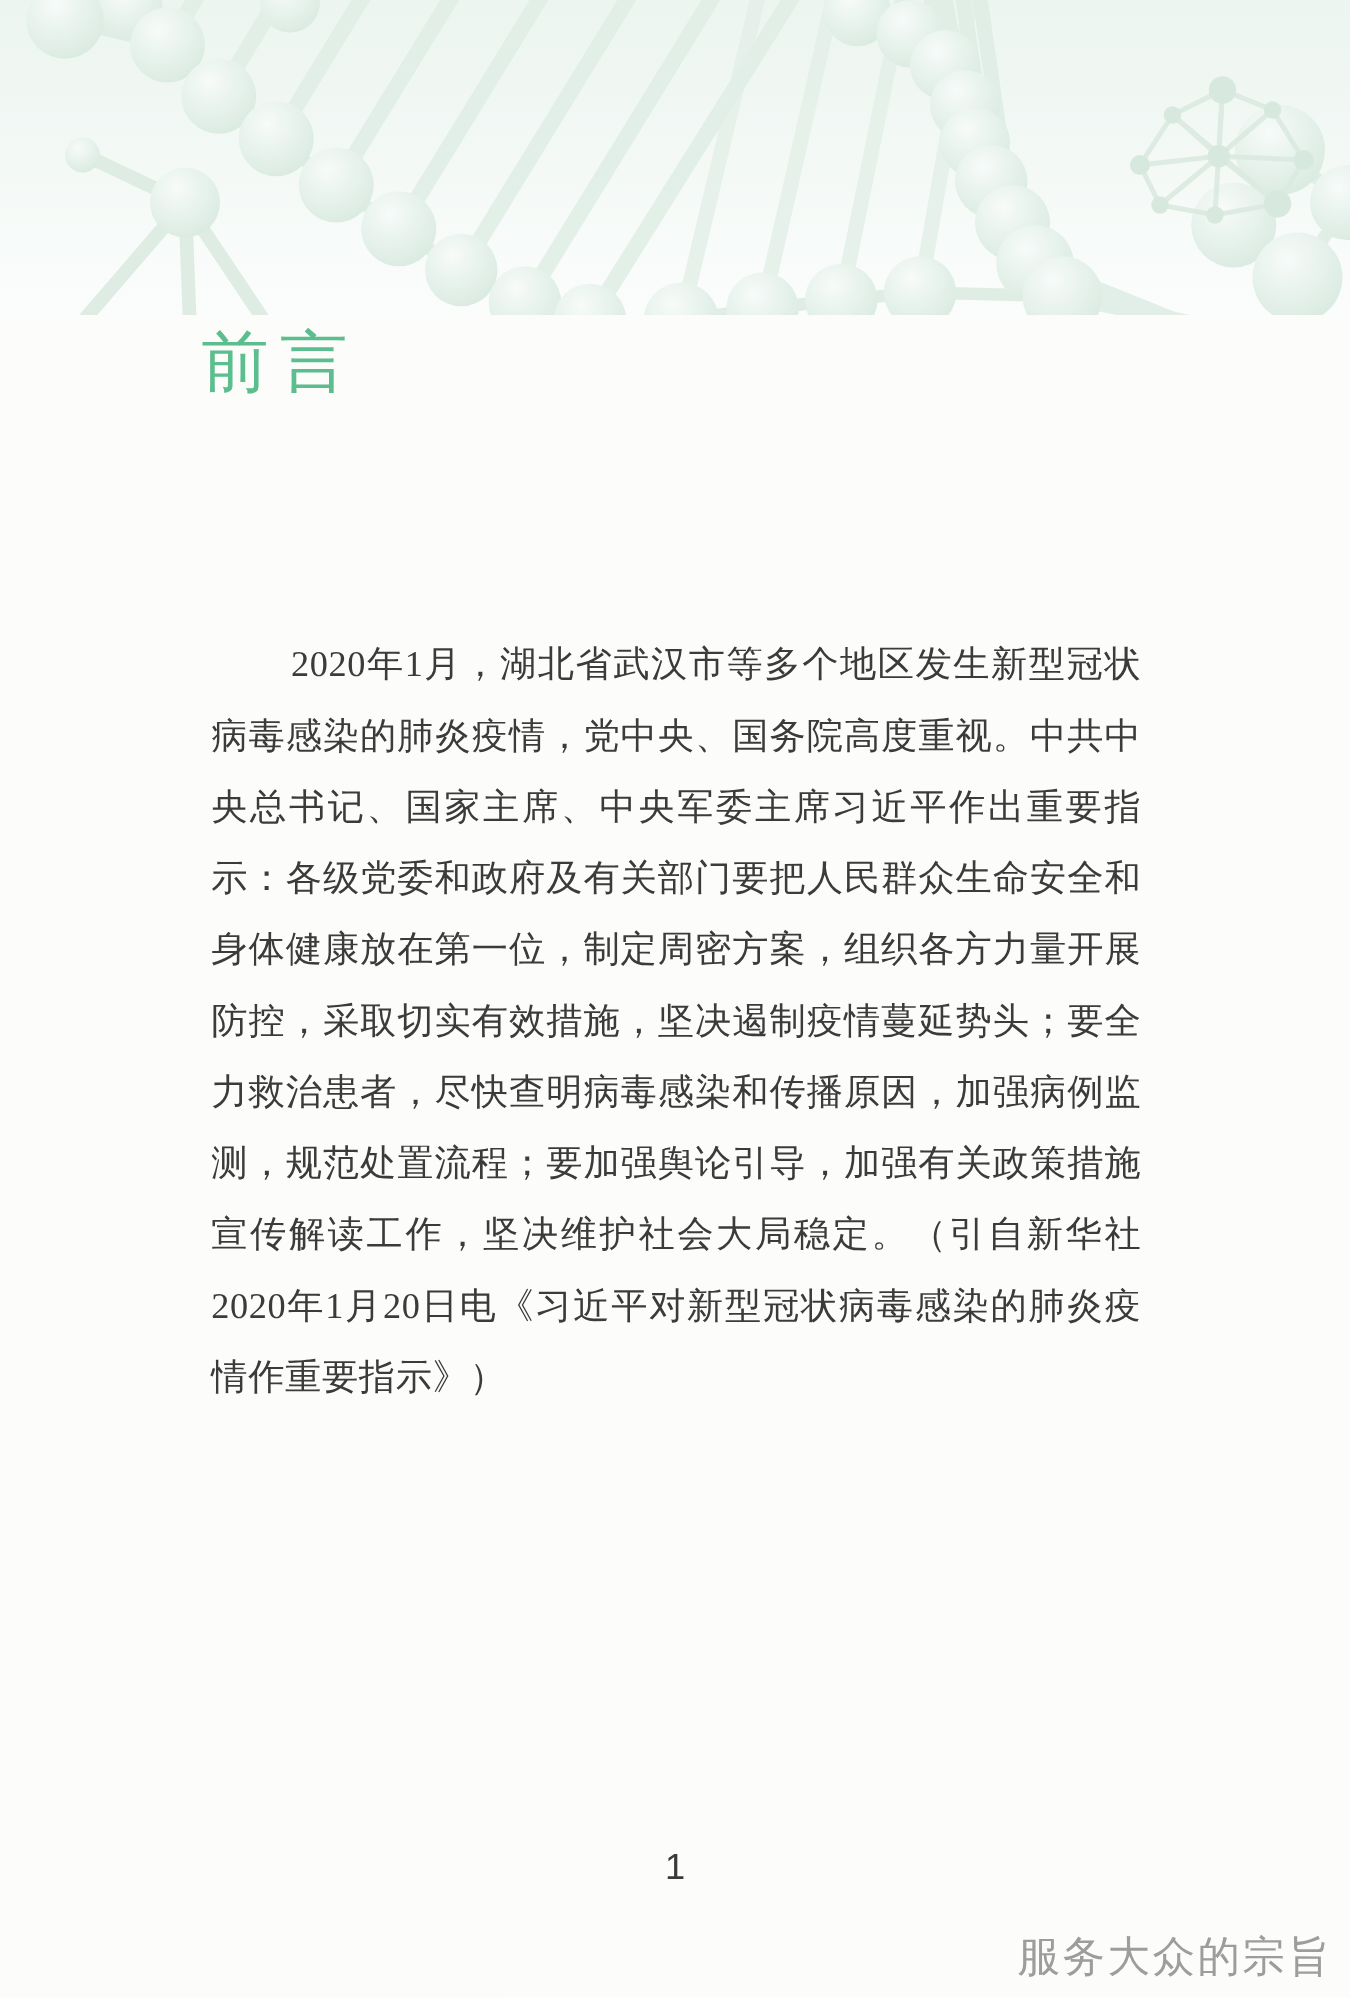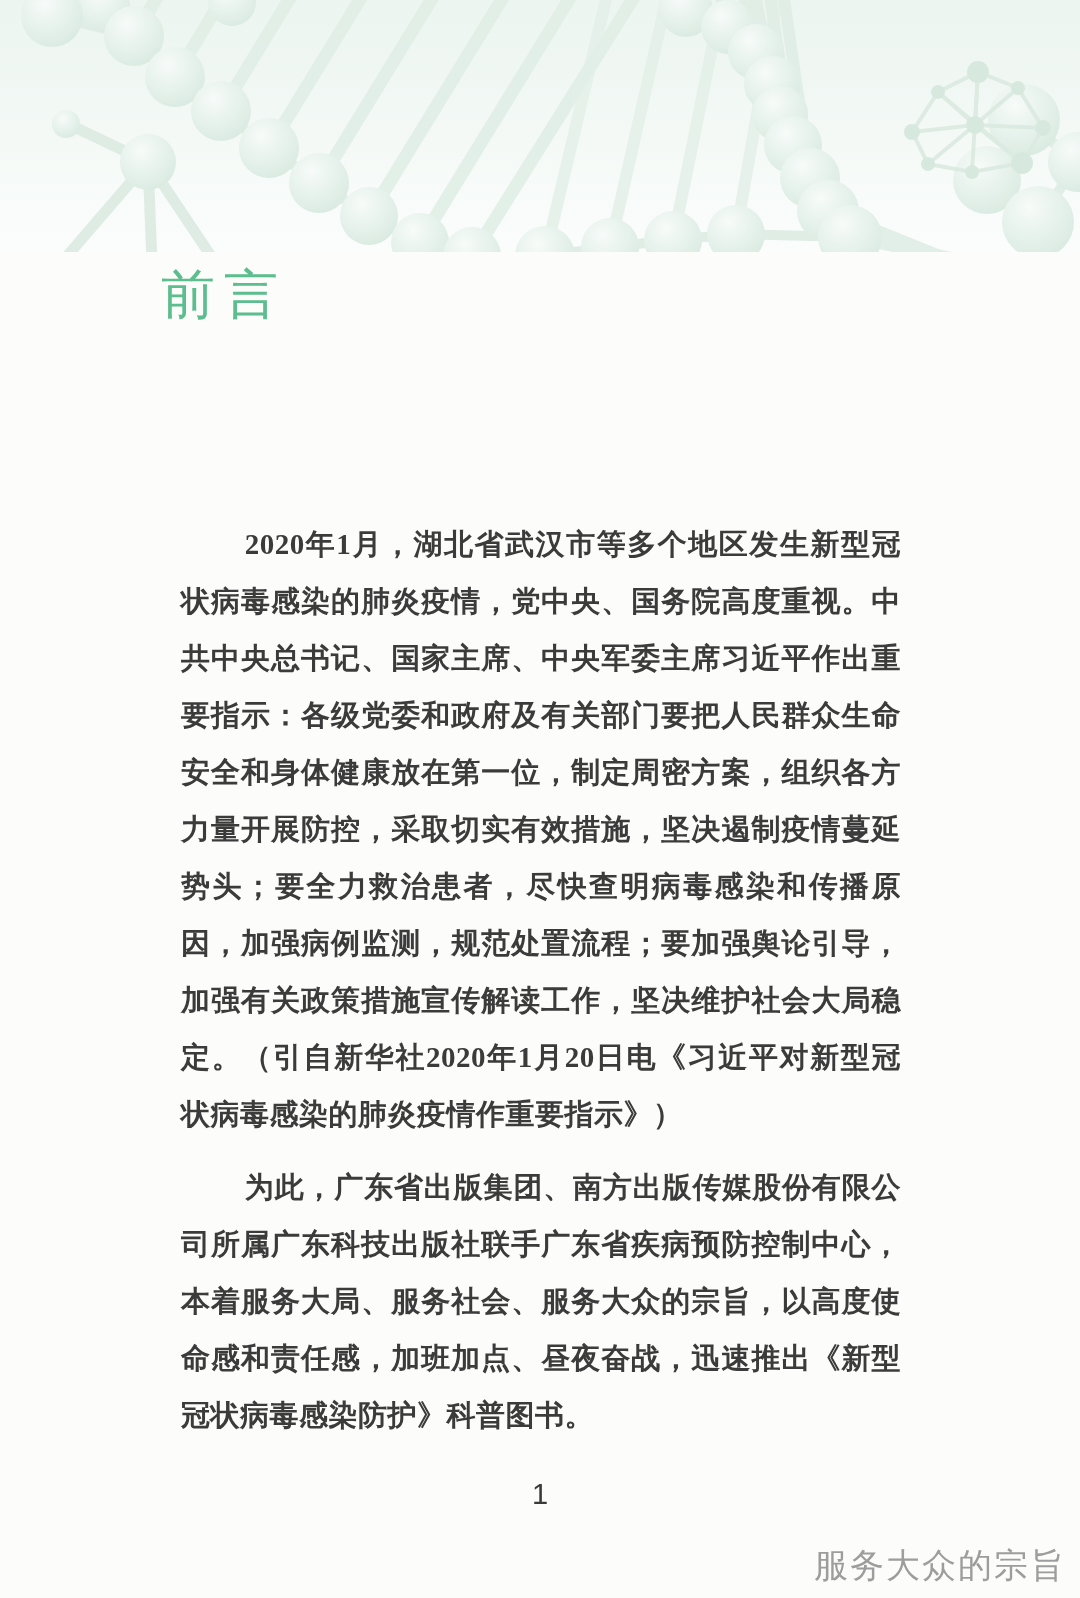--- a/index.html
+++ b/index.html
@@ -24,21 +24,21 @@
     overflow: hidden;
   }
   .header svg { display: block; }
 
   
   .title {
     position: absolute;
     left: 161px;
     top: 262px;
     margin: 0;
-    font-family: Liberation Serif, serif;
+    font-family: Liberation Mono, monospace;
     font-weight: 400;
     font-size: 54px;
     line-height: 66px;
     letter-spacing: 9px;
     color: #5cbd8e;
   }
 
   
   .content {
     position: absolute;
@@ -46,23 +46,22 @@
     top: 500px;
     width: 752px;
     font-size: 29px;
     line-height: 57px;
     color: #3b3b3b;
     text-align: justify;
     text-justify: inter-ideograph;
     letter-spacing: 0.5px;
   }
   .content p {
-    margin: 16px;
+    margin: 4px;
     text-indent: 2.2em;
-    font-weight: bold;
   }
 
   
   .page-number {
     position: absolute;
     left: 0;
     top: 1478px;
     width: 1080px;
     text-align: center;
     font-size: 29px;
@@ -200,20 +199,19 @@
         <circle cx="928" cy="164" r="7"></circle>
         <circle cx="975" cy="125" r="9"></circle>
       </g>
     </svg>
   </div>
 
   <h1 class="title">前言</h1>
 
   <div class="content">
     <p>2020年1月，湖北省武汉市等多个地区发生新型冠状病毒感染的肺炎疫情，党中央、国务院高度重视。中共中央总书记、国家主席、中央军委主席习近平作出重要指示：各级党委和政府及有关部门要把人民群众生命安全和身体健康放在第一位，制定周密方案，组织各方力量开展防控，采取切实有效措施，坚决遏制疫情蔓延势头；要全力救治患者，尽快查明病毒感染和传播原因，加强病例监测，规范处置流程；要加强舆论引导，加强有关政策措施宣传解读工作，坚决维护社会大局稳定。（引自新华社2020年1月20日电《习近平对新型冠状病毒感染的肺炎疫情作重要指示》）</p>
-    <p>为此，广东省出版集团、南方出版传媒股份有限公司所属广东科技出版社联手广东省疾病预防控制中心，本着服务大局、服务社会、服务大众的宗旨，以高度使命感和责任感，加班加点、昼夜奋战，迅速推出《新型冠状病毒感染防护》科普图书。</p>
   </div>
 
   <div class="page-number">1</div>
 
   <div class="watermark">服务大众的宗旨</div>
 
 </div>
 
 </body></html>

